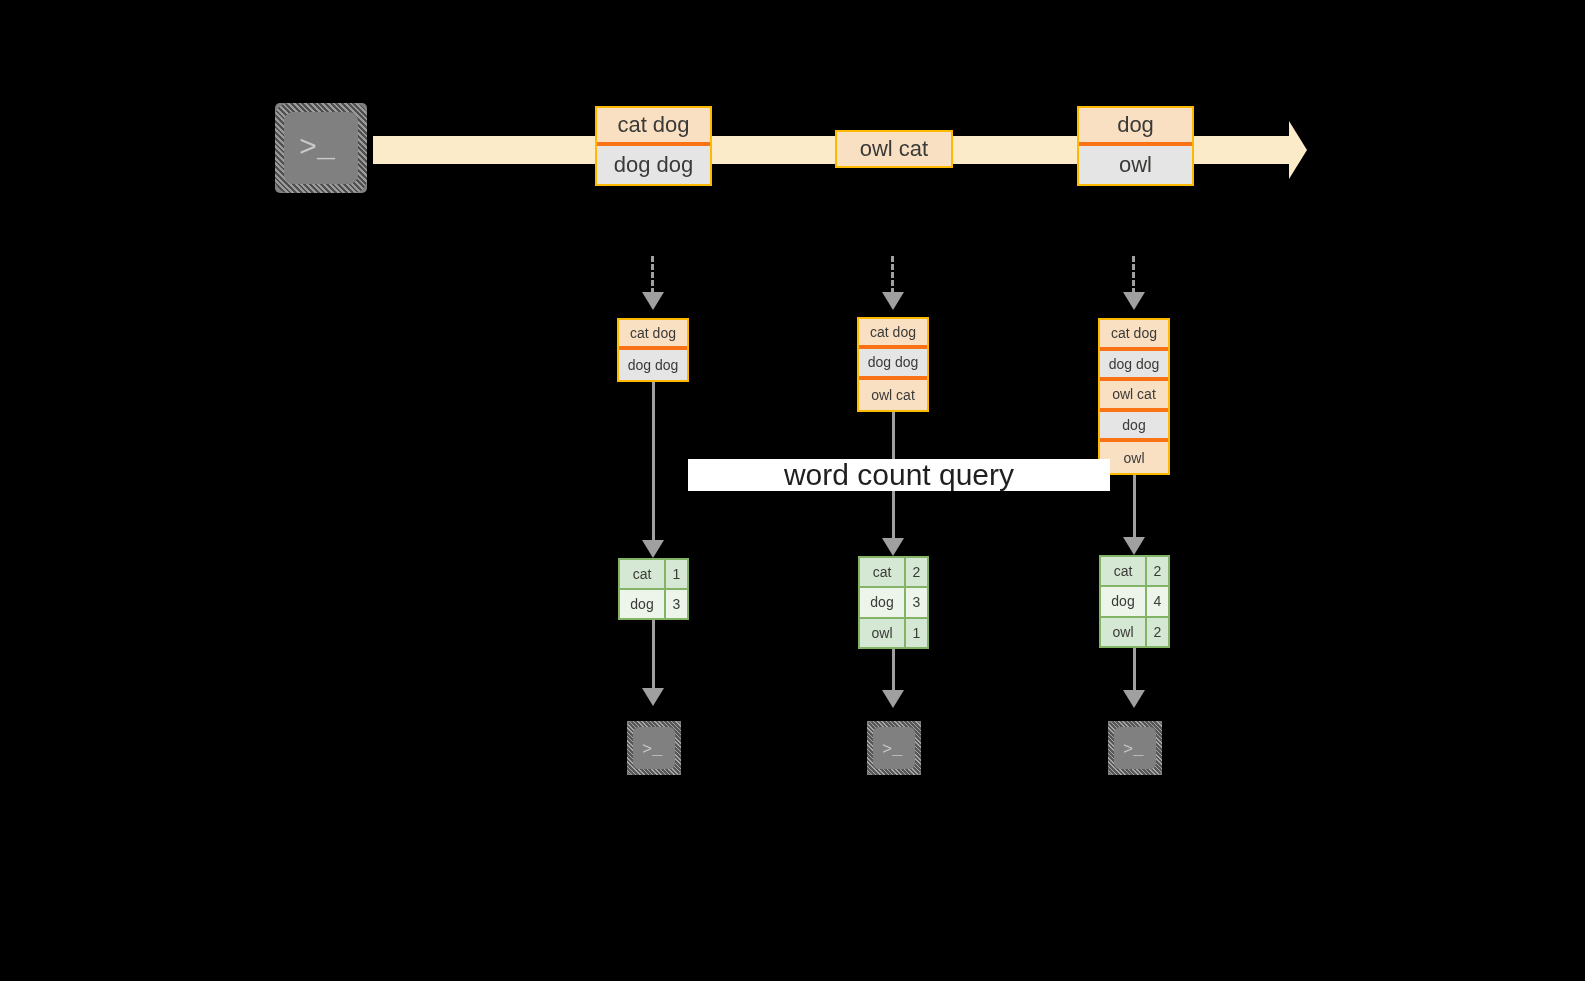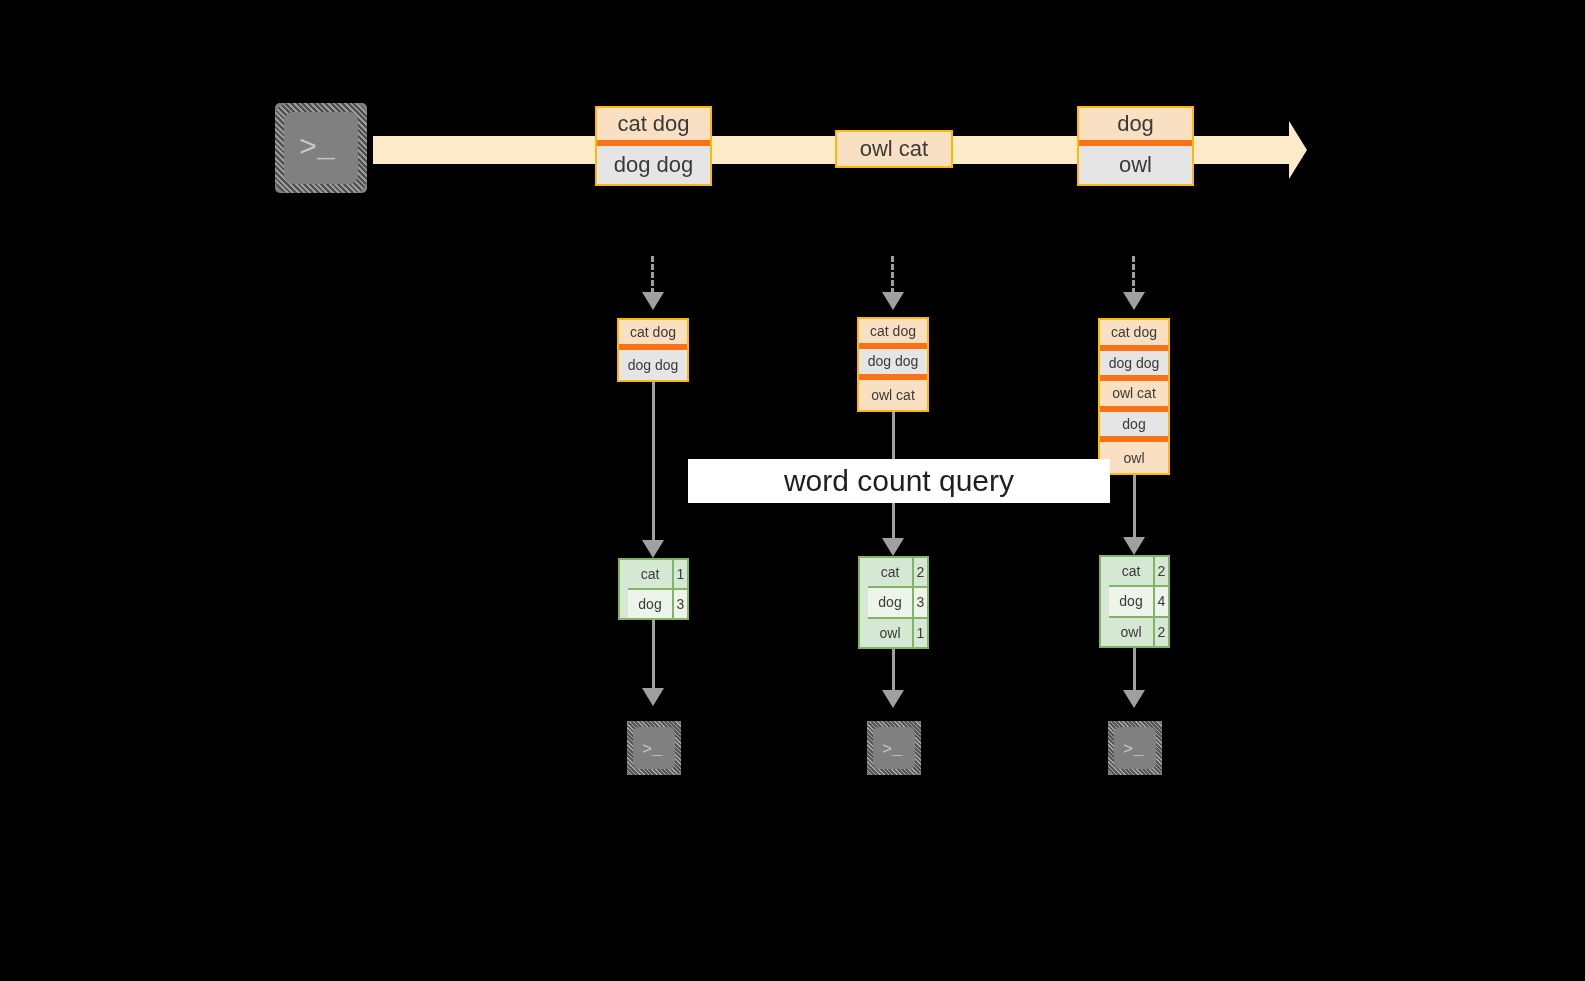--- a/index.html
+++ b/index.html
@@ -77,40 +77,39 @@
 
   
   .obox {
     position: absolute;
     box-sizing: border-box;
     border: 2px solid #FFB900;
     background: #FAE0C3;
   }
   .ocell {
     box-sizing: border-box;
-    border-bottom: 6px solid #f97316;
+    border-bottom: 4px solid #f97316;
     display: flex;
     align-items: center;
     justify-content: center;
     color: #3a3a38;
     white-space: nowrap;
   }
   .ocell:last-child { border-bottom: none; }
   .ocell.dark  { background: #FAE0C3; }
   .ocell.light { background: #e5e5e5; }
 
   
   .gbox {
     position: absolute;
     box-sizing: border-box;
     border: 2px solid #82B366;
     background: #D5E8D4;
     display: flex;
     flex-direction: column;
-    padding-left: 8px;
   }
   .grow {
     box-sizing: border-box;
     display: flex;
     flex: 1 1 0;
     border-bottom: 2px solid #82B366;
   }
   .grow:last-child { border-bottom: none; }
   .gkey, .gval {
     box-sizing: border-box;
@@ -278,17 +277,17 @@
 
   <div class="vline" style="left:1133px; top:648px; height:46px;"></div>
   <div class="vhead" style="left:1123px; top:690px;"></div>
 
   <div class="term term-small" style="left:1099px; top:712px; width:72px; height:72px; border-radius:9px;">
     <div class="term-hatch"></div>
     <div class="term-face" style="left:6px; top:6px; right:6px; bottom:6px; border-radius:6px;"></div>
     <div class="term-glyph" style="left:15px; top:20px; font-size:17px;">&gt;_</div>
   </div>
 
-  <div class="qband" style="left:688px; top:459px; width:422px; height:44px;">
+  <div class="qband" style="left:688px; top:459px; width:422px; height:32px;">
     <span style="font-size:30px;">word count query</span>
   </div>
 
 </div>
 
 </body></html>

